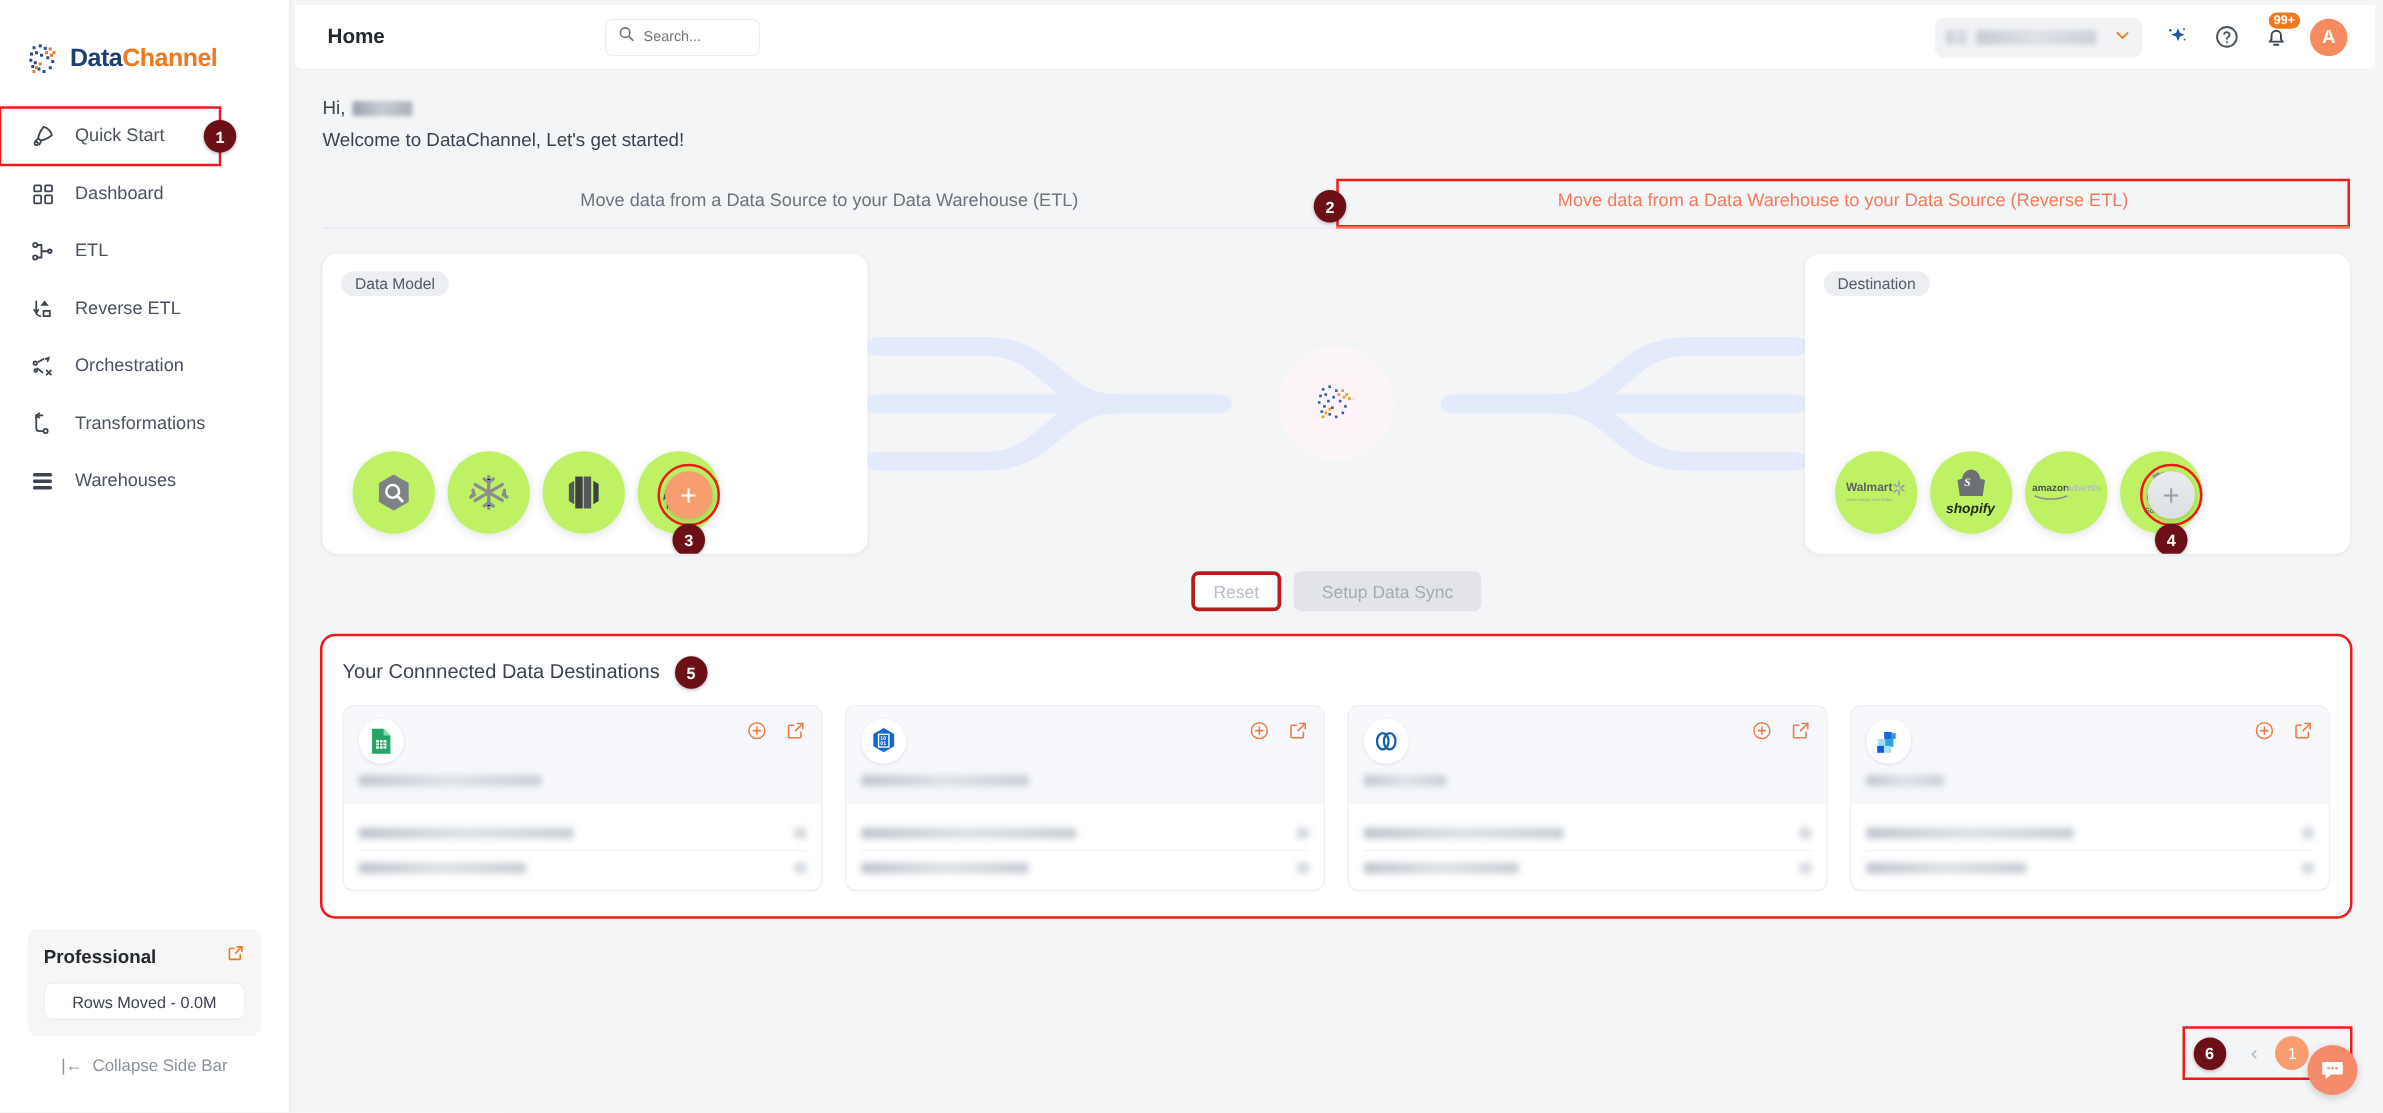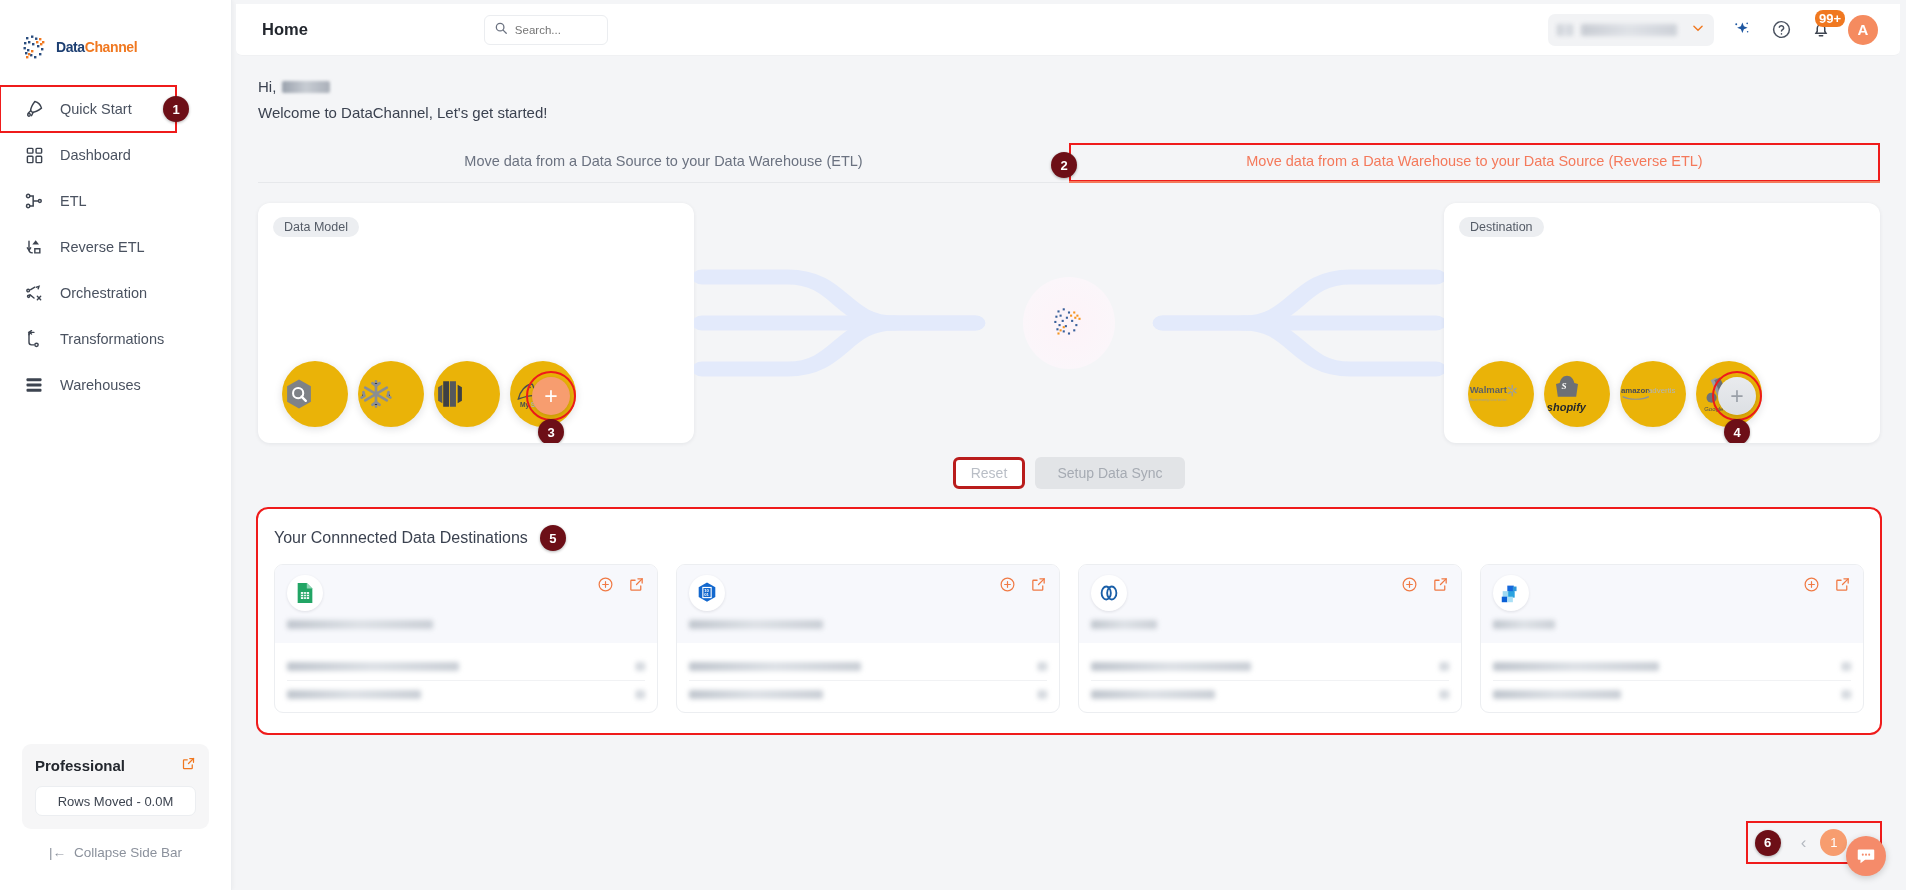--- a/index.html
+++ b/index.html
@@ -14,21 +14,21 @@
   
   .sidebar {
     width: 232px; height: 890px; background: #fff;
     display: flex; flex-direction: column;
     border-right: 1px solid #eceef1;
     position: relative; z-index: 5;
     box-shadow: 1px 0 4px rgba(0,0,0,.04);
   }
   .brand { display:flex; align-items:center; gap:6px; padding: 22px 0 0 20px; height:72px; }
   .brand-logo { width:30px; height:30px; position:relative; flex:none; }
-  .brand-text { font-size:14px; font-weight:bold; letter-spacing:-.4px; }
+  .brand-text { font-size:20px; font-weight:bold; letter-spacing:-.4px; }
   .brand-text .a { color:#1d3f72; }
   .brand-text .b { color:#f07820; }
 
   .nav { margin-top: 14px; display:flex; flex-direction:column; }
   .nav-item {
     display:flex; align-items:center; gap:14px;
     height:46px; padding-left:22px; margin: 0 0;
     color:#4a5260; font-size:14.5px; cursor:pointer; position:relative;
   }
   .nav-item .ico { width:24px; height:24px; display:flex; align-items:center; justify-content:center; flex:none; }
@@ -78,21 +78,21 @@
   .top-right { margin-left:auto; display:flex; align-items:center; gap:14px; }
   .org-select {
     width:166px; height:32px; background:#f2f3f5; border-radius:7px;
     display:flex; align-items:center; padding:0 9px; gap:8px;
   }
   .blur-chip { height:12px; border-radius:2px; background:linear-gradient(90deg,#c8ccd3,#dfe2e7,#cdd1d8); filter:blur(2.2px); }
   .chev { margin-left:auto; color:#f07820; font-size:13px; }
   .icon-btn { width:26px; height:26px; display:flex; align-items:center; justify-content:center; cursor:pointer; position:relative; }
   .bell-badge {
     position:absolute; top:-7px; left:7px; background:#f07820; color:#fff;
-    font-size:13px; border-radius:8px; padding:1px 4px; font-weight:bold;
+    font-size:10px; border-radius:8px; padding:1px 4px; font-weight:bold;
   }
   .avatar {
     width:30px; height:30px; border-radius:50%; background:#f58b5f; color:#fff;
     display:flex; align-items:center; justify-content:center; font-size:15px; font-weight:bold;
   }
 
   
   .content { flex:1; padding: 22px 26px 0 26px; position:relative; overflow:hidden; }
   .greet { font-size:15px; color:#3b4250; display:flex; align-items:center; gap:6px; }
   .greet .blur-name { width:48px; height:12px; border-radius:2px;
@@ -118,23 +118,23 @@
     width:436px; background:#fff; border-radius:12px; position:relative;
     box-shadow:0 1px 4px rgba(16,24,40,.07); overflow:hidden;
   }
   .flow-card.right { margin-left:auto; }
   .card-tag {
     position:absolute; top:14px; left:15px; background:#eceef1; color:#545b66;
     font-size:12.5px; border-radius:11px; padding:3px 11px;
   }
   .logo-row { position:absolute; bottom:16px; left:24px; display:flex; gap:10px; }
   .logo-circle {
-    width:66px; height:66px; border-radius:50%; background:#eab308;
+    width:66px; height:66px; border-radius:50%; background:#bef264;
     box-shadow:0 2px 8px rgba(16,24,40,.13);
-    display:flex; align-items:center; overflow:hidden;
+    display:flex; align-items:center; justify-content:center; overflow:hidden;
   }
   .plus-btn {
     position:absolute; width:38px; height:38px; border-radius:50%;
     display:flex; align-items:center; justify-content:center;
     font-size:23px; color:#fff; cursor:pointer; z-index:20;
     box-shadow:0 2px 6px rgba(0,0,0,.18);
   }
   .plus-btn.orange { background:#f79d6f; }
   .plus-btn.grey { background:linear-gradient(180deg,#e9ebee,#dcdfe3); color:#9aa0a8; }
   .ring { position:absolute; border:2px solid #ef1b1b; border-radius:50%; width:50px; height:50px; z-index:19; }

